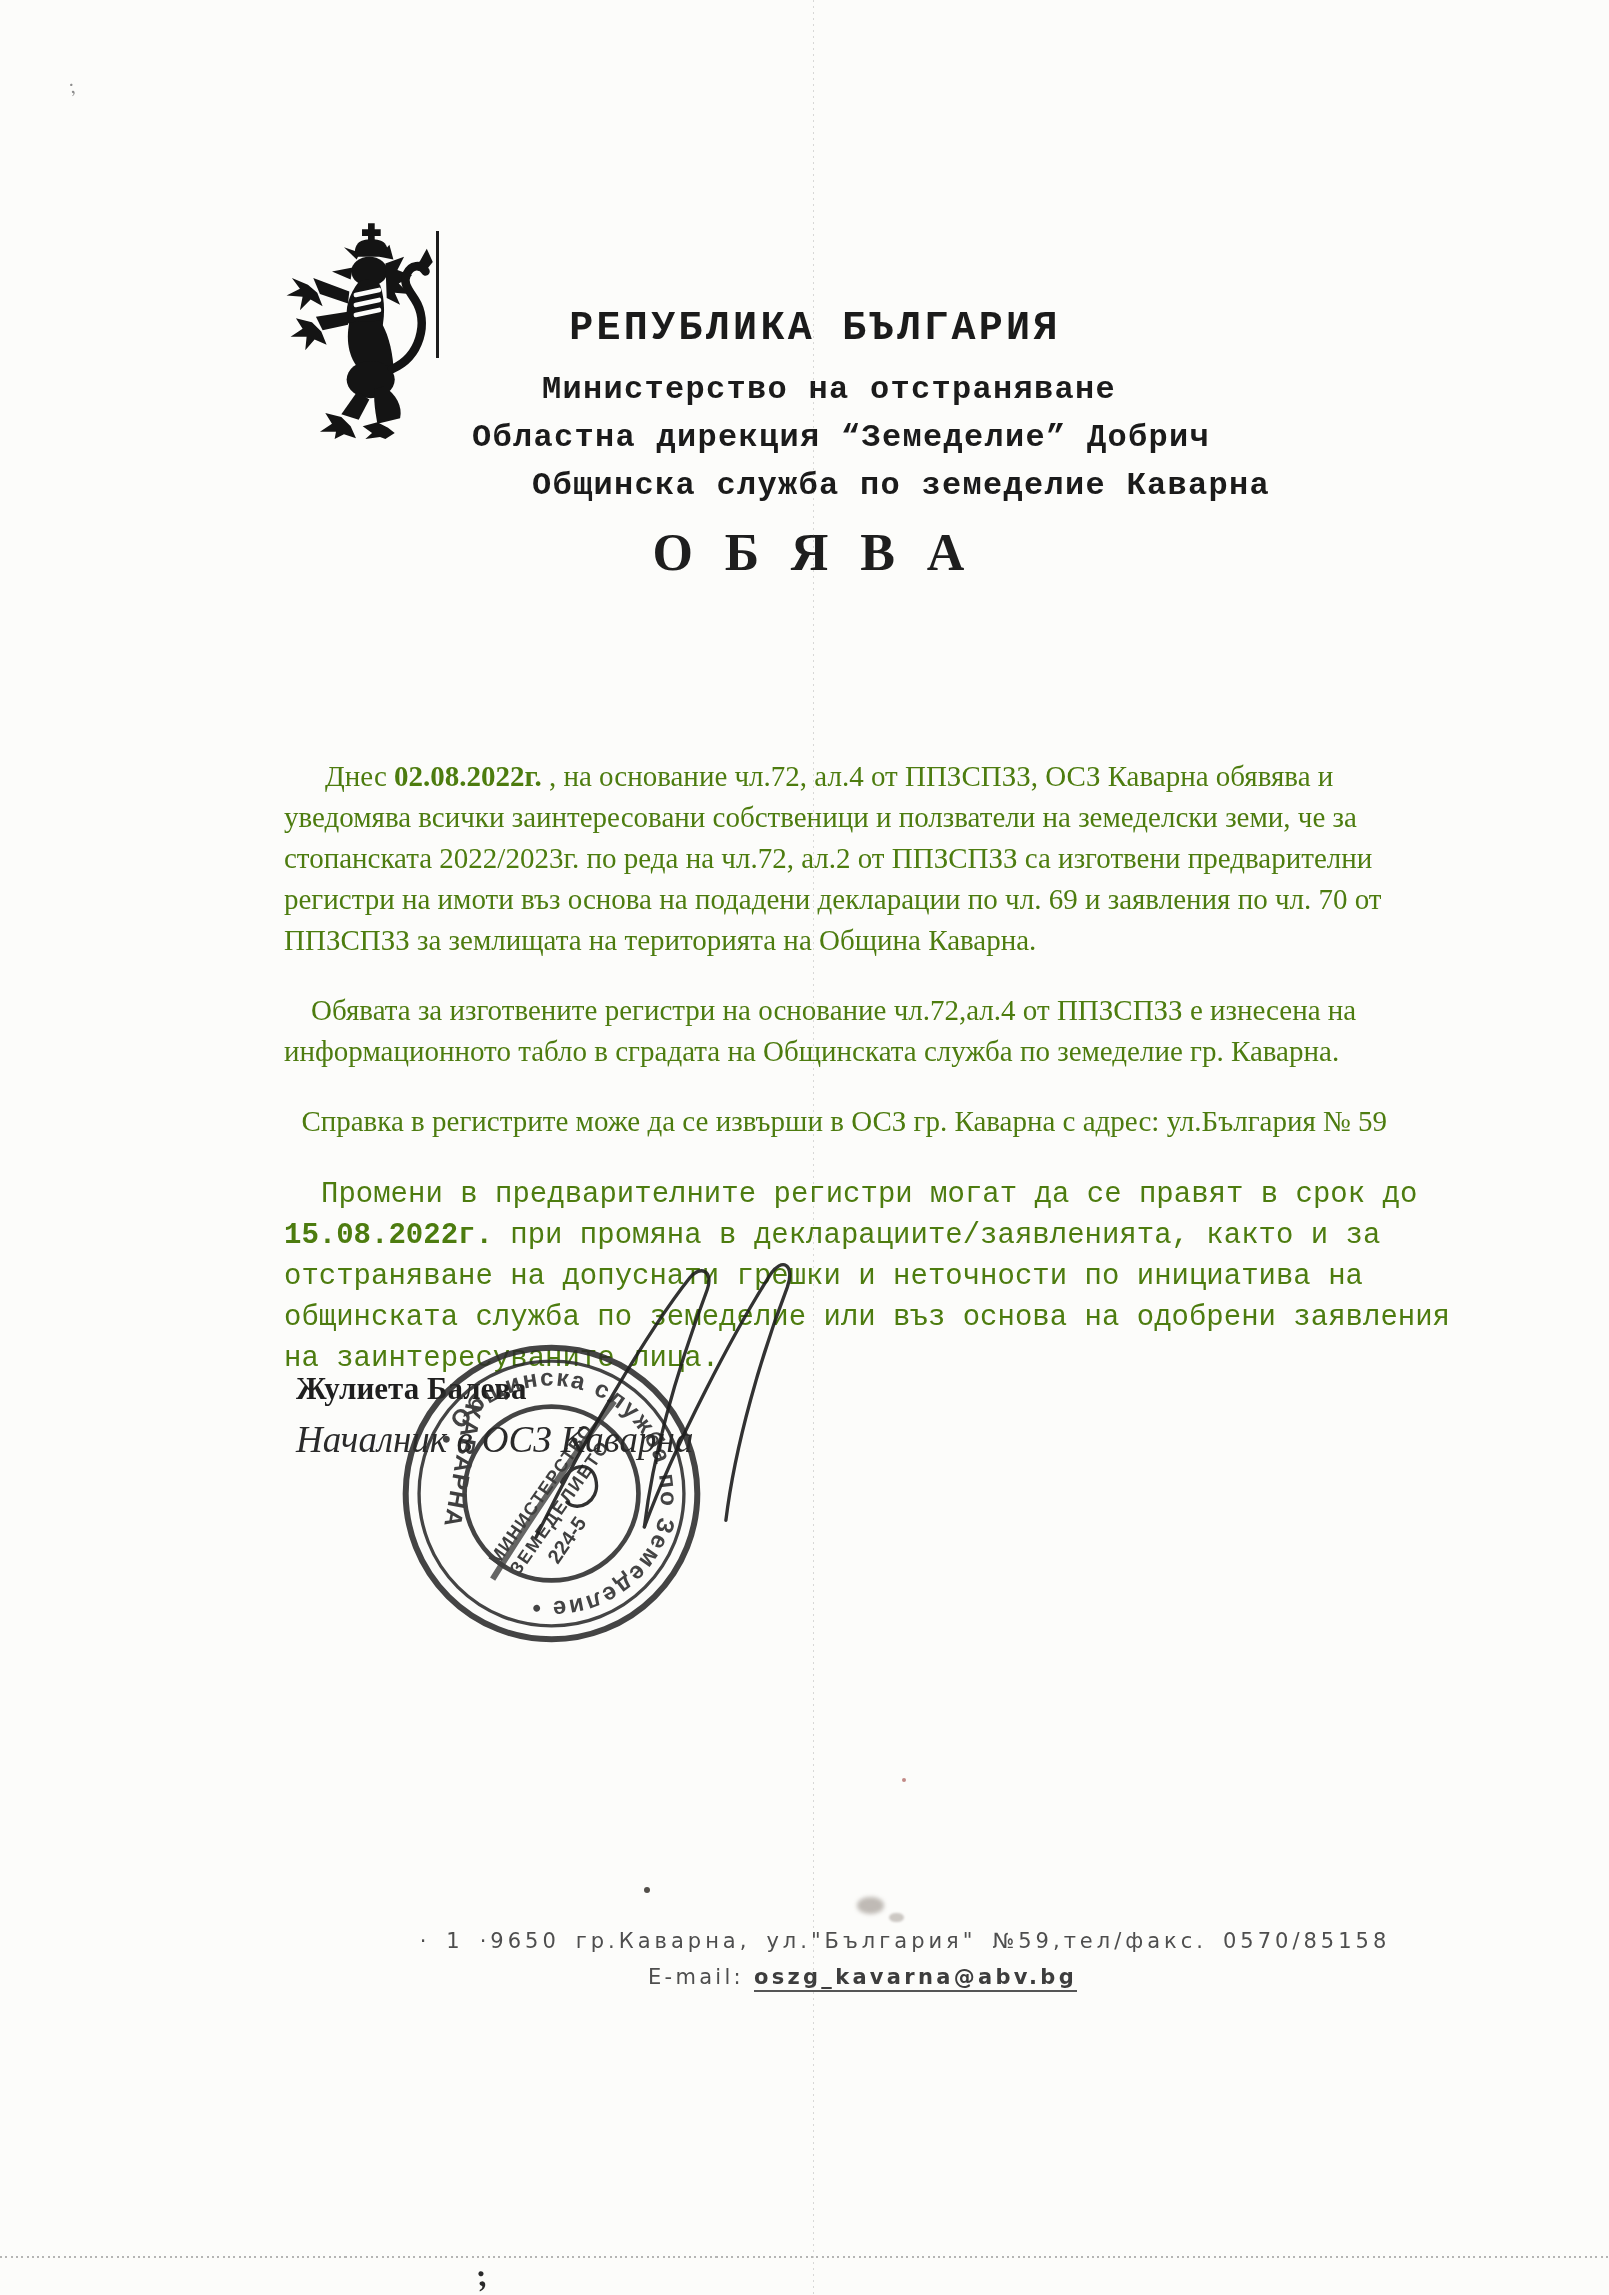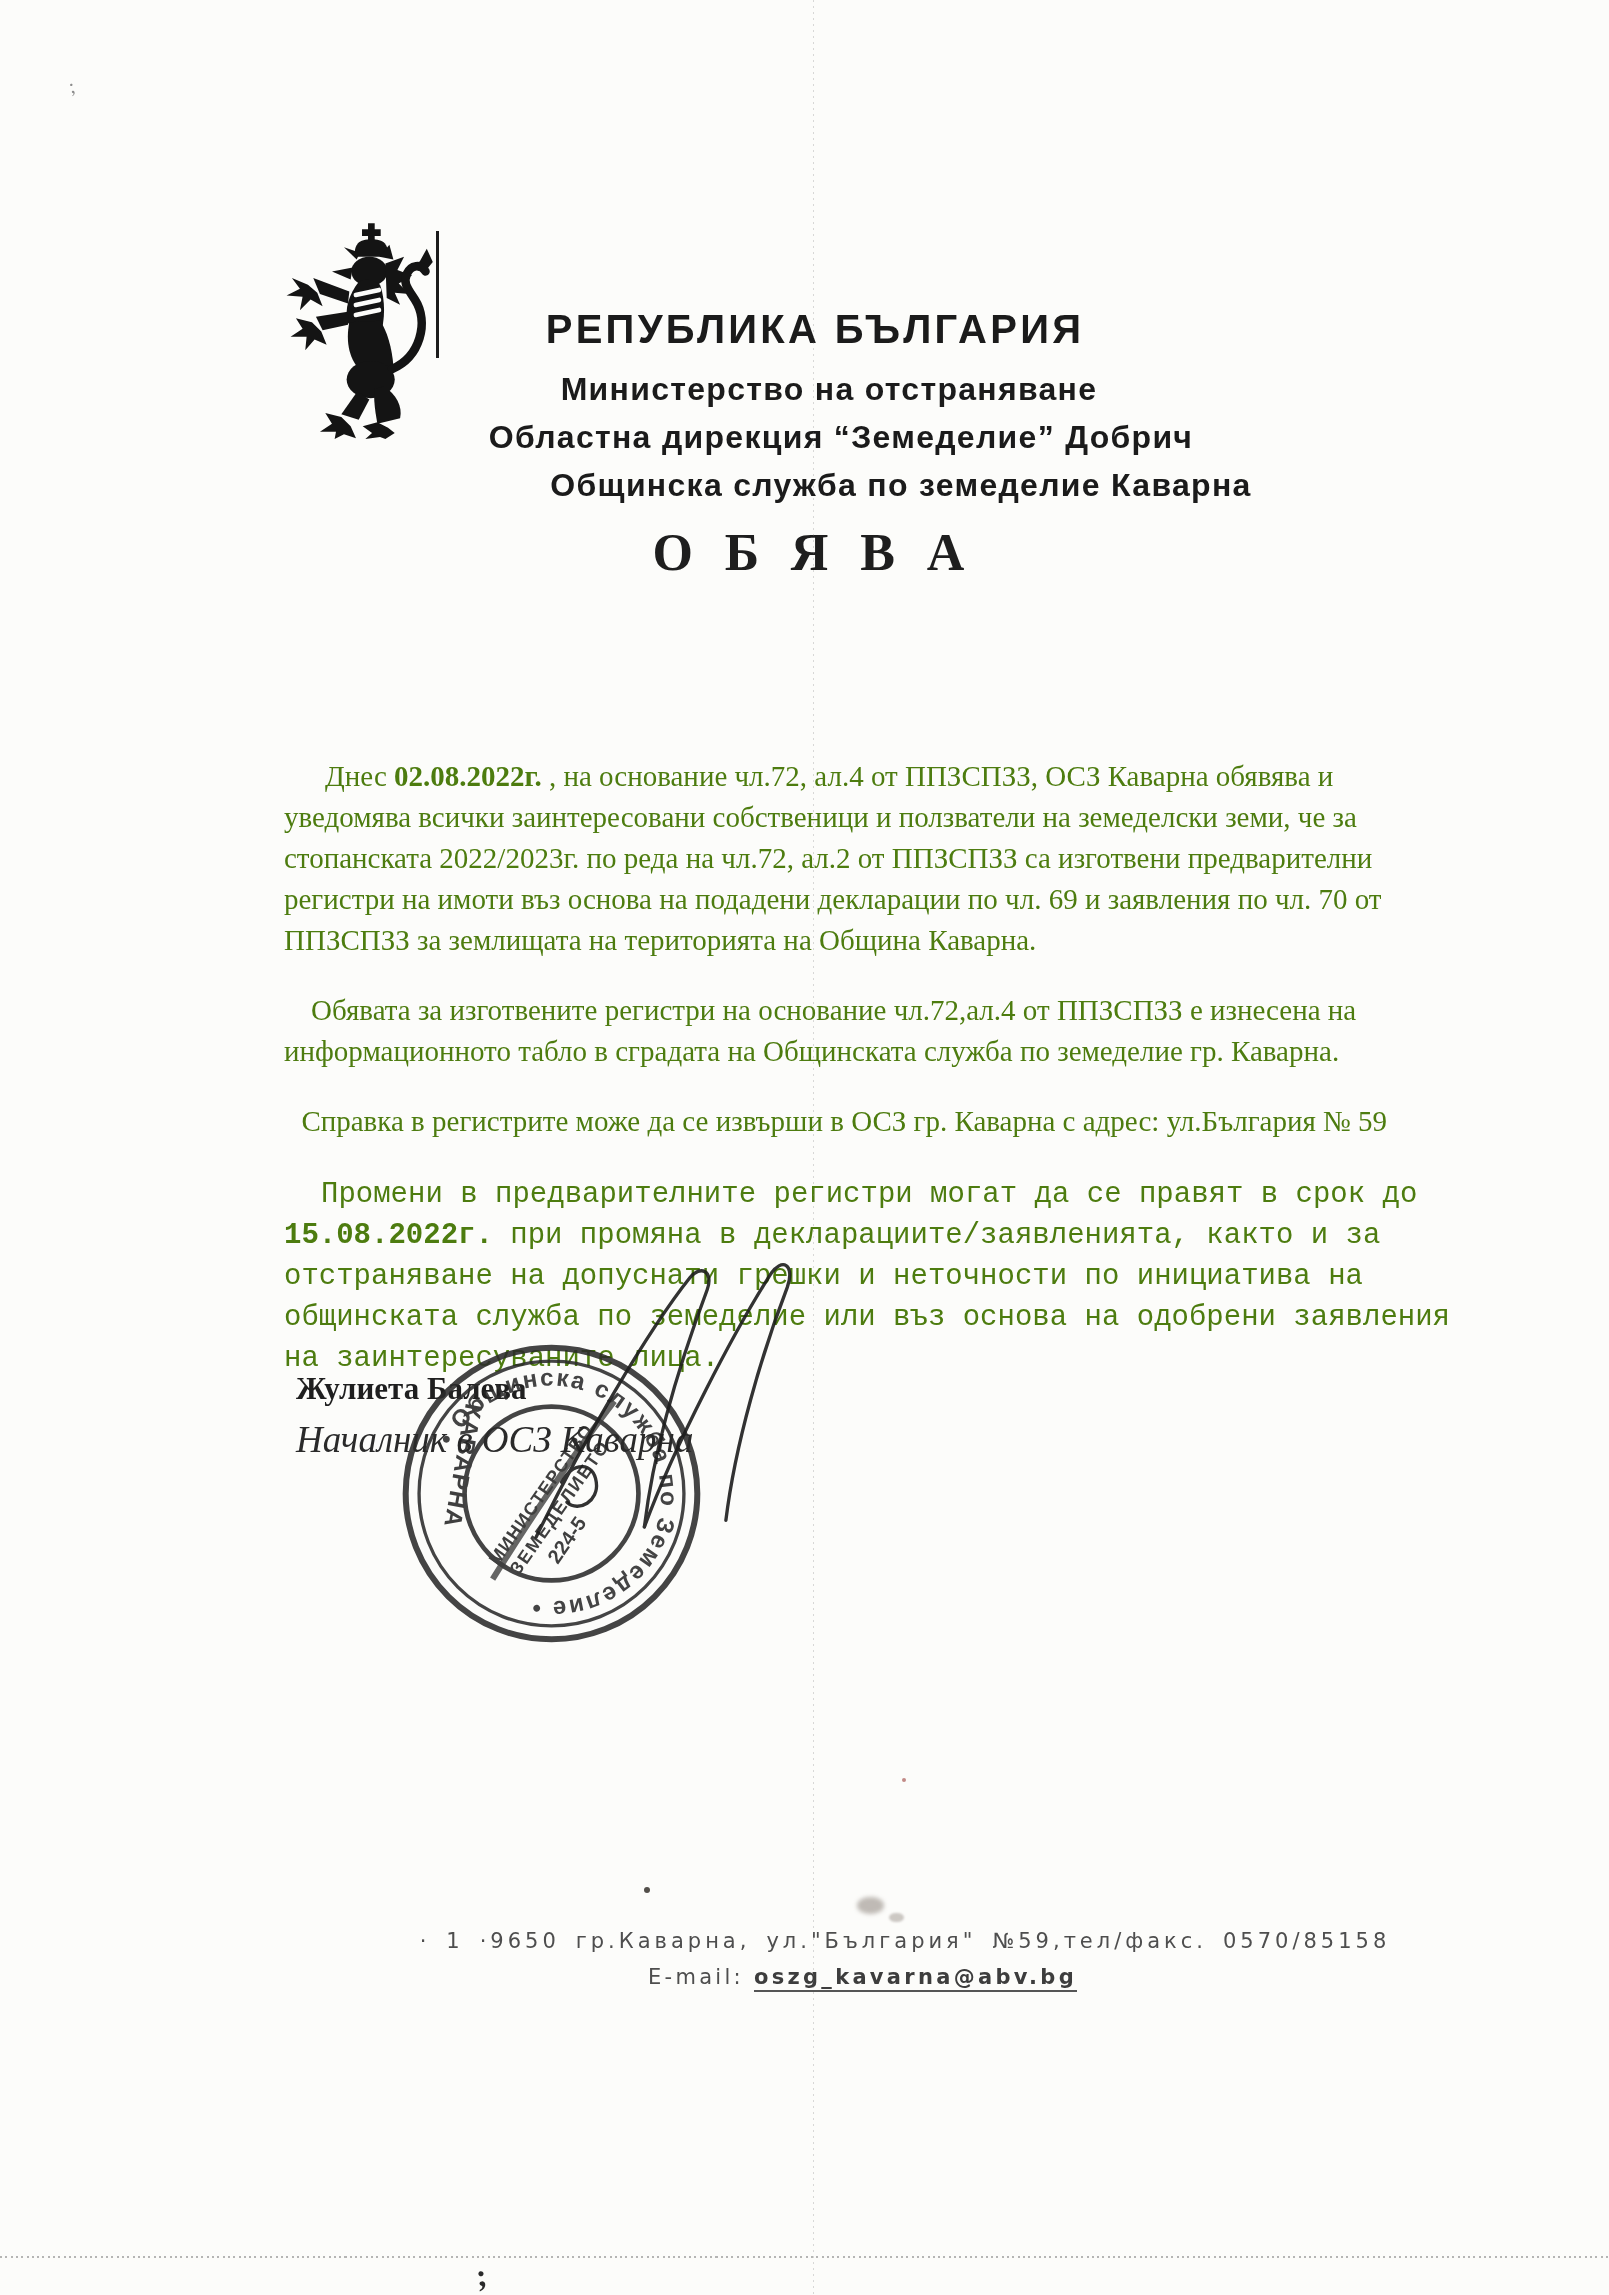--- a/index.html
+++ b/index.html
@@ -2,21 +2,21 @@
 <html style="font-size:10.7px"><head>
 <meta charset="utf-8">
 <style>
   html,body{margin:0;padding:0;background:#e8e8e6;}
   #page{position:relative;width:1610px;height:2295px;background:#fcfcfa;overflow:hidden;
         font-family:"Liberation Serif","DejaVu Serif",serif;color:#222;}
   
   #lion{position:absolute;left:269px;top:222px;width:164px;height:217px;}
   #lh-divider{position:absolute;left:436px;top:231px;width:2.7px;height:127px;background:#1c1c1c;}
   #header-text{position:absolute;left:441px;top:307px;width:862px;text-align:center;
-               font-family:Liberation Sans, sans-serif;font-weight:bold;color:#1b1b1b;}
+               font-family:Liberation Mono, monospace;font-weight:bold;color:#1b1b1b;}
   .hdr-country{position:relative;left:-57px;font-size:40px;letter-spacing:3.3px;line-height:44px;margin-bottom:18.7px;}
   .hdr-ministry{position:relative;left:-43px;font-size:32px;letter-spacing:1.3px;line-height:39px;margin-bottom:9.4px;}
   .hdr-directorate{position:relative;left:-31px;font-size:32px;letter-spacing:1.3px;line-height:39px;margin-bottom:9.4px;}
   .hdr-office{position:relative;left:29px;font-size:32px;letter-spacing:1.3px;line-height:39px;}
   
   #doc-title{position:absolute;left:8px;top:523px;width:1610px;text-align:center;
              font-size:52px;font-weight:bold;letter-spacing:9.4px;color:#1e1e1e;}
   
   #body-text{position:absolute;left:284px;top:756px;width:1183px;
              font-size:29px;line-height:41px;color:#4d7c0f;}

